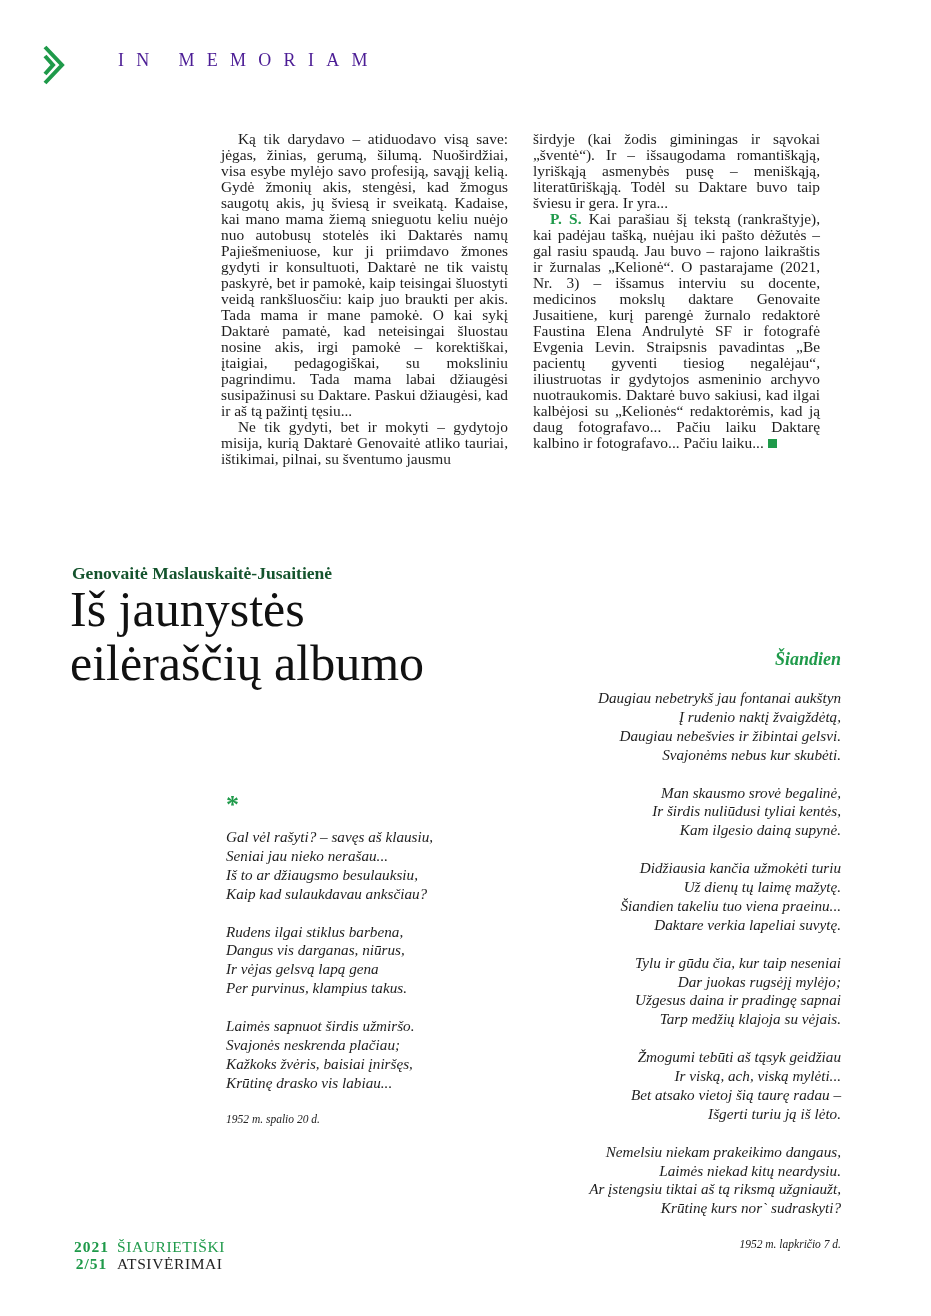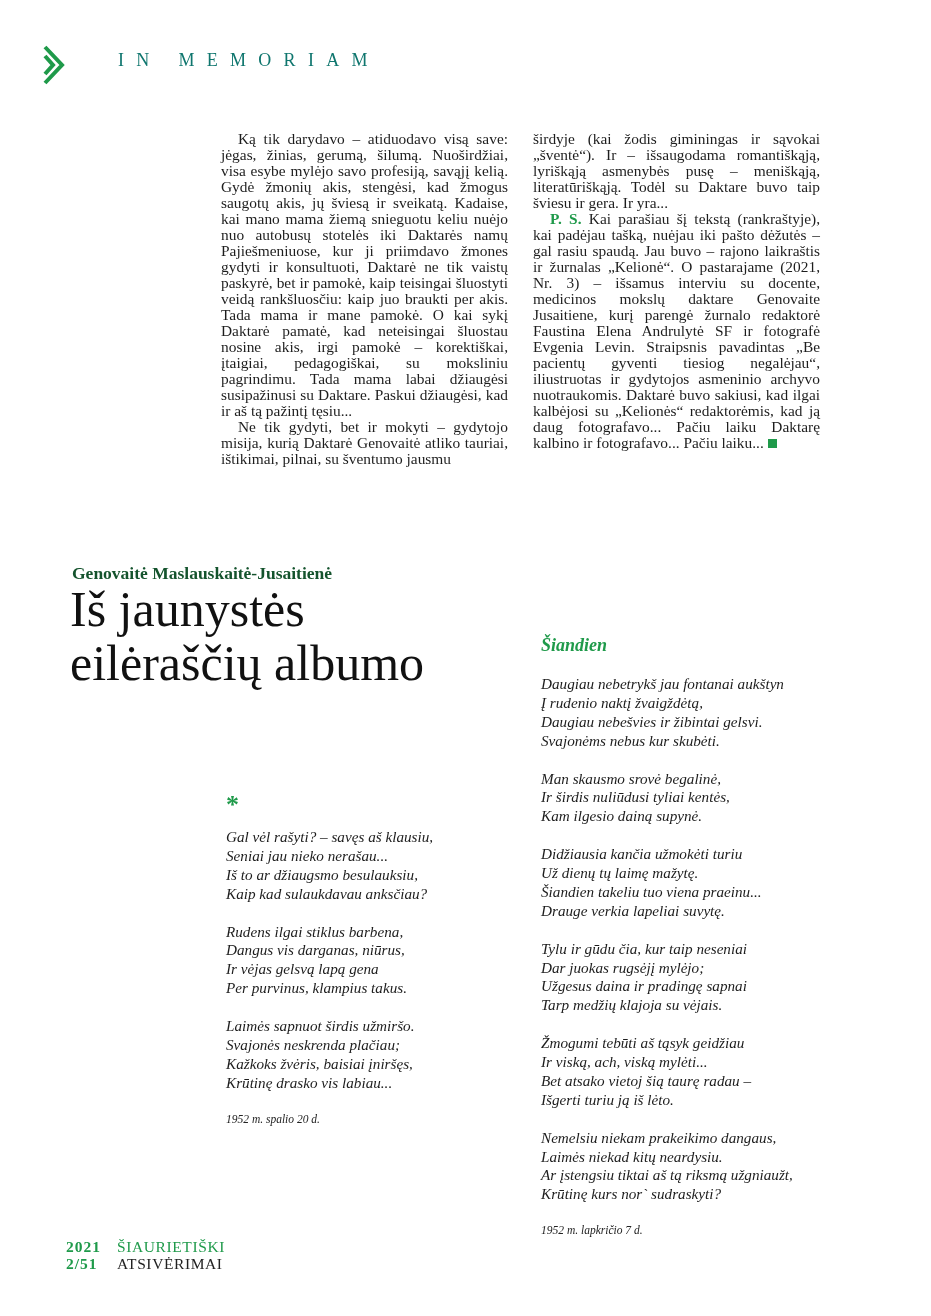--- a/index.html
+++ b/index.html
@@ -1,43 +1,43 @@
 <!DOCTYPE html>
 <html><head>
 <meta charset="utf-8">
 <style>
   * { box-sizing: border-box; margin: 0; padding: 0; }
   html, body { width: 931px; height: 1316px; background: #ffffff; }
   body { position: relative; font-family: "DejaVu Serif", "Liberation Serif", serif; color: #1a1a1a; overflow: hidden; }
 
   .logo { position: absolute; left: 42px; top: 44px; width: 26px; height: 42px; }
-  .section-label { position: absolute; left: 118px; top: 50px; font-family: "Liberation Serif", serif; font-size: 18px; letter-spacing: 12.3px; color: #0f766e; }
+  .section-label { position: absolute; left: 118px; top: 50px; font-family: "Liberation Serif", serif; font-size: 18px; letter-spacing: 12.3px; color: #4c1d95; }
 
   .prose { position: absolute; top: 131px; width: 287px; font-family: "Liberation Serif", serif; font-size: 15.4px; line-height: 16px; text-align: justify; color: #1d1d1d; hyphens: manual; }
   .prose.col1 { left: 221px; }
   .prose.col2 { left: 533px; width: 287px; }
   .prose p { text-indent: 17px; }
   .prose p.noindent { text-indent: 0; }
   .ps-label { color: #1f9a4a; font-weight: bold; }
   .end-mark { display: inline-block; width: 9px; height: 9px; background: #1f9a4a; margin-left: 4px; vertical-align: 0px; }
 
   .author { position: absolute; left: 72px; top: 563px; font-family: "Liberation Serif", serif; font-weight: bold; font-size: 17.5px; color: #14532d; }
   .title { position: absolute; left: 70px; top: 582px; font-family: "Liberation Serif", serif; font-size: 50px; line-height: 54px; color: #111; font-weight: normal; }
 
   .poem { position: absolute; font-family: "Liberation Serif", serif; font-style: italic; font-size: 15.2px; line-height: 18.9px; color: #1d1d1d; }
   .poem.left { left: 226px; top: 794px; width: 270px; }
-  .poem.right { left: 541px; top: 634px; width: 300px; }
+  .poem.right { left: 541px; top: 648px; width: 300px; text-align: right; }
   .asterisk { font-size: 26px; font-weight: bold; color: #1f9a4a; font-style: normal; line-height: 22px; height: 28px; }
   .poem-title { font-size: 18px; font-weight: bold; font-style: italic; color: #1f9a4a; line-height: 22px; margin-bottom: 19px; }
   .stanza { margin-bottom: 18.9px; }
   .stanza .line { display: block; white-space: nowrap; }
   .poem-date { font-size: 11.5px; line-height: 14px; margin-top: 2px; color: #222; }
   .poem.left .asterisk { margin-bottom: 6px; }
 
-  .footer { position: absolute; left: 66px; top: 1238px; font-family: "Liberation Serif", serif; font-size: 15.5px; line-height: 17px; }
+  .footer { position: absolute; left: 66px; top: 1238px; font-family: "Liberation Serif", serif; font-size: 15.5px; line-height: 17px; text-align: center; }
   .footer .row { display: flex; white-space: nowrap; }
   .footer .num { color: #1f9a4a; font-weight: bold; width: 51px; letter-spacing: 1px; }
   .footer .mag1 { color: #1f9a4a; letter-spacing: 0.6px; }
   .footer .mag2 { color: #222; letter-spacing: 0.6px; }
 </style>
 </head>
 <body>
 
 <svg class="logo" viewBox="0 0 26 42">
   <polyline points="3,3 20,21 3,39" fill="none" stroke="#1f9a4a" stroke-width="4"></polyline>
@@ -93,21 +93,21 @@
   </div>
   <div class="stanza">
     <span class="line">Man skausmo srovė begalinė,</span>
     <span class="line">Ir širdis nuliūdusi tyliai kentės,</span>
     <span class="line">Kam ilgesio dainą supynė.</span>
   </div>
   <div class="stanza">
     <span class="line">Didžiausia kančia užmokėti turiu</span>
     <span class="line">Už dienų tų laimę mažytę.</span>
     <span class="line">Šiandien takeliu tuo viena praeinu...</span>
-    <span class="line">Drauge verkia lapeliai suvytę.</span>
+    <span class="line">Daktare verkia lapeliai suvytę.</span>
   </div>
   <div class="stanza">
     <span class="line">Tylu ir gūdu čia, kur taip neseniai</span>
     <span class="line">Dar juokas rugsėjį mylėjo;</span>
     <span class="line">Užgesus daina ir pradingę sapnai</span>
     <span class="line">Tarp medžių klajoja su vėjais.</span>
   </div>
   <div class="stanza">
     <span class="line">Žmogumi tebūti aš tąsyk geidžiau</span>
     <span class="line">Ir viską, ach, viską mylėti...</span>

